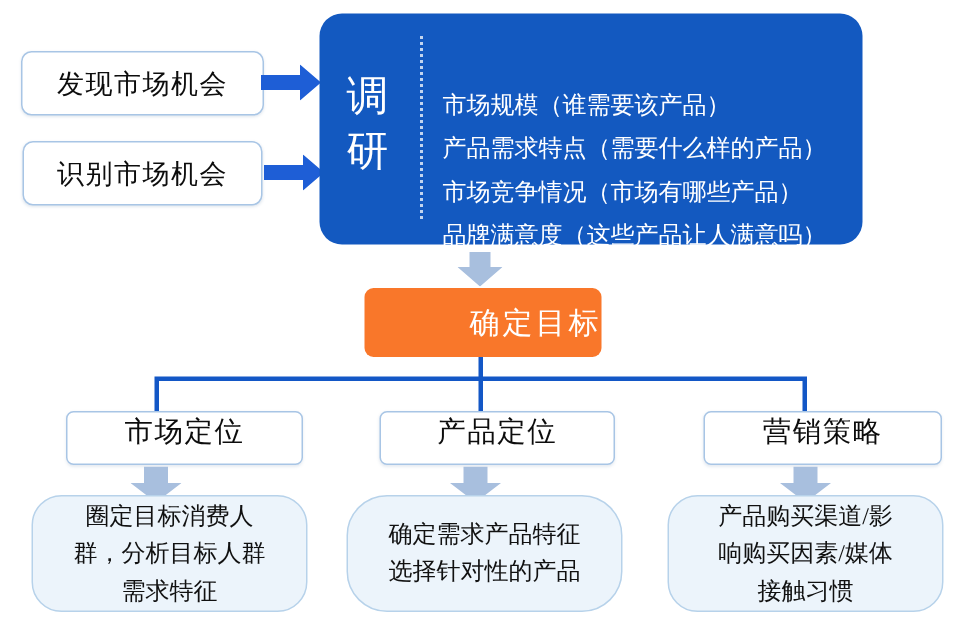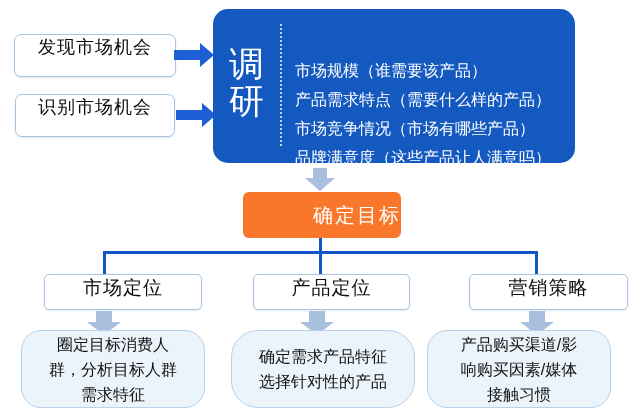--- a/index.html
+++ b/index.html
@@ -17,39 +17,39 @@
   }
   .abs { position: absolute; }
 
   
   .src-box {
     background: #ffffff;
     border: 1px solid #a8c5e5;
     border-radius: 7px;
     box-shadow: 0 1px 2px rgba(90,120,160,0.18);
     display: flex;
-    align-items: flex-start;
+    align-items: center;
     justify-content: center;
     font-size: 18px;
     color: #0d0d0d;
     letter-spacing: 1px;
   }
 
   
   .research-panel {
     background: #1359c0;
     border-radius: 15px;
   }
   .research-title {
     position: absolute;
     left: 16px;
     top: 36px;
     width: 32px;
     color: #ffffff;
-    font-size: 35px;
+    font-size: 28px;
     line-height: 37px;
     word-break: break-all;
     text-align: center;
     letter-spacing: 0;
   }
   .research-divider {
     position: absolute;
     left: 67px;
     top: 15px;
     height: 122px;
@@ -185,17 +185,17 @@
   <svg class="abs" style="left:520px; top:311px;" width="34" height="24" viewBox="0 0 34 24">
     <polygon class="arrow-down-fill" points="9,0 25,0 25,11 34,11 17,24 0,11 9,11"></polygon>
   </svg>
 
   <div class="abs detail-box" style="left:21px;">
     <span>圈定目标消费人群，分析目标人群需求特征</span>
   </div>
   <div class="abs detail-box" style="left:231px;border-radius:27px;">
     <span>确定需求产品特征选择针对性的产品</span>
   </div>
-  <div class="abs detail-box" style="left:427px;">
+  <div class="abs detail-box" style="left:445px;font-family:Liberation Serif, serif;">
     <span>产品购买渠道/影响购买因素/媒体接触习惯</span>
   </div>
 
 </div>
 
 </body></html>

